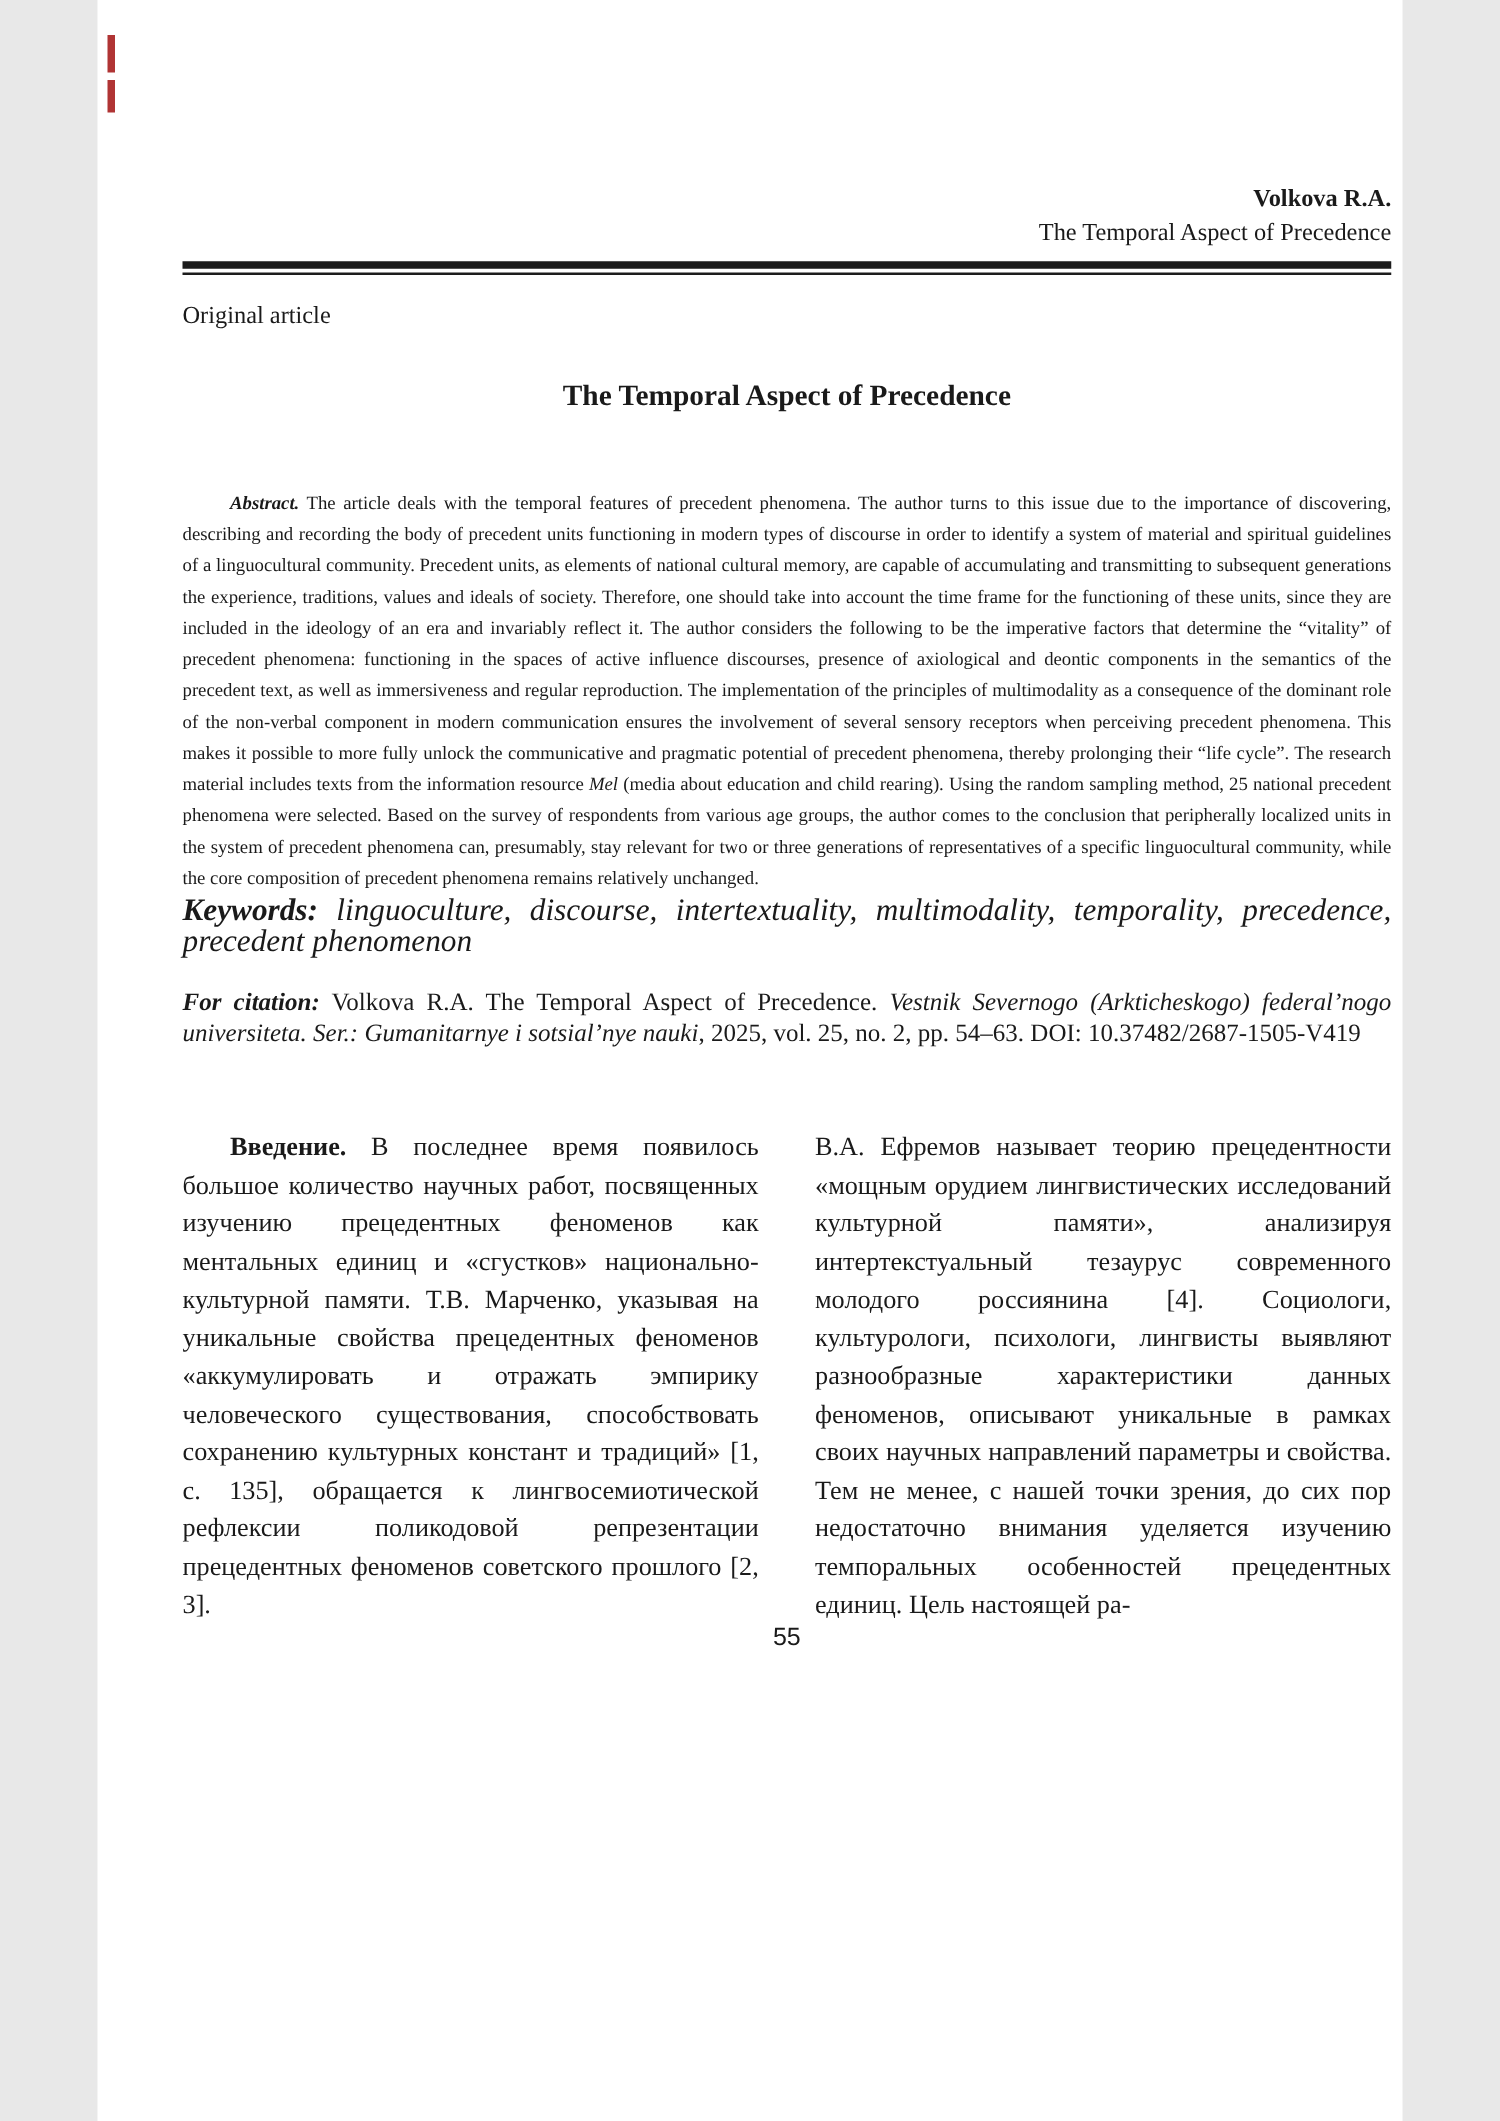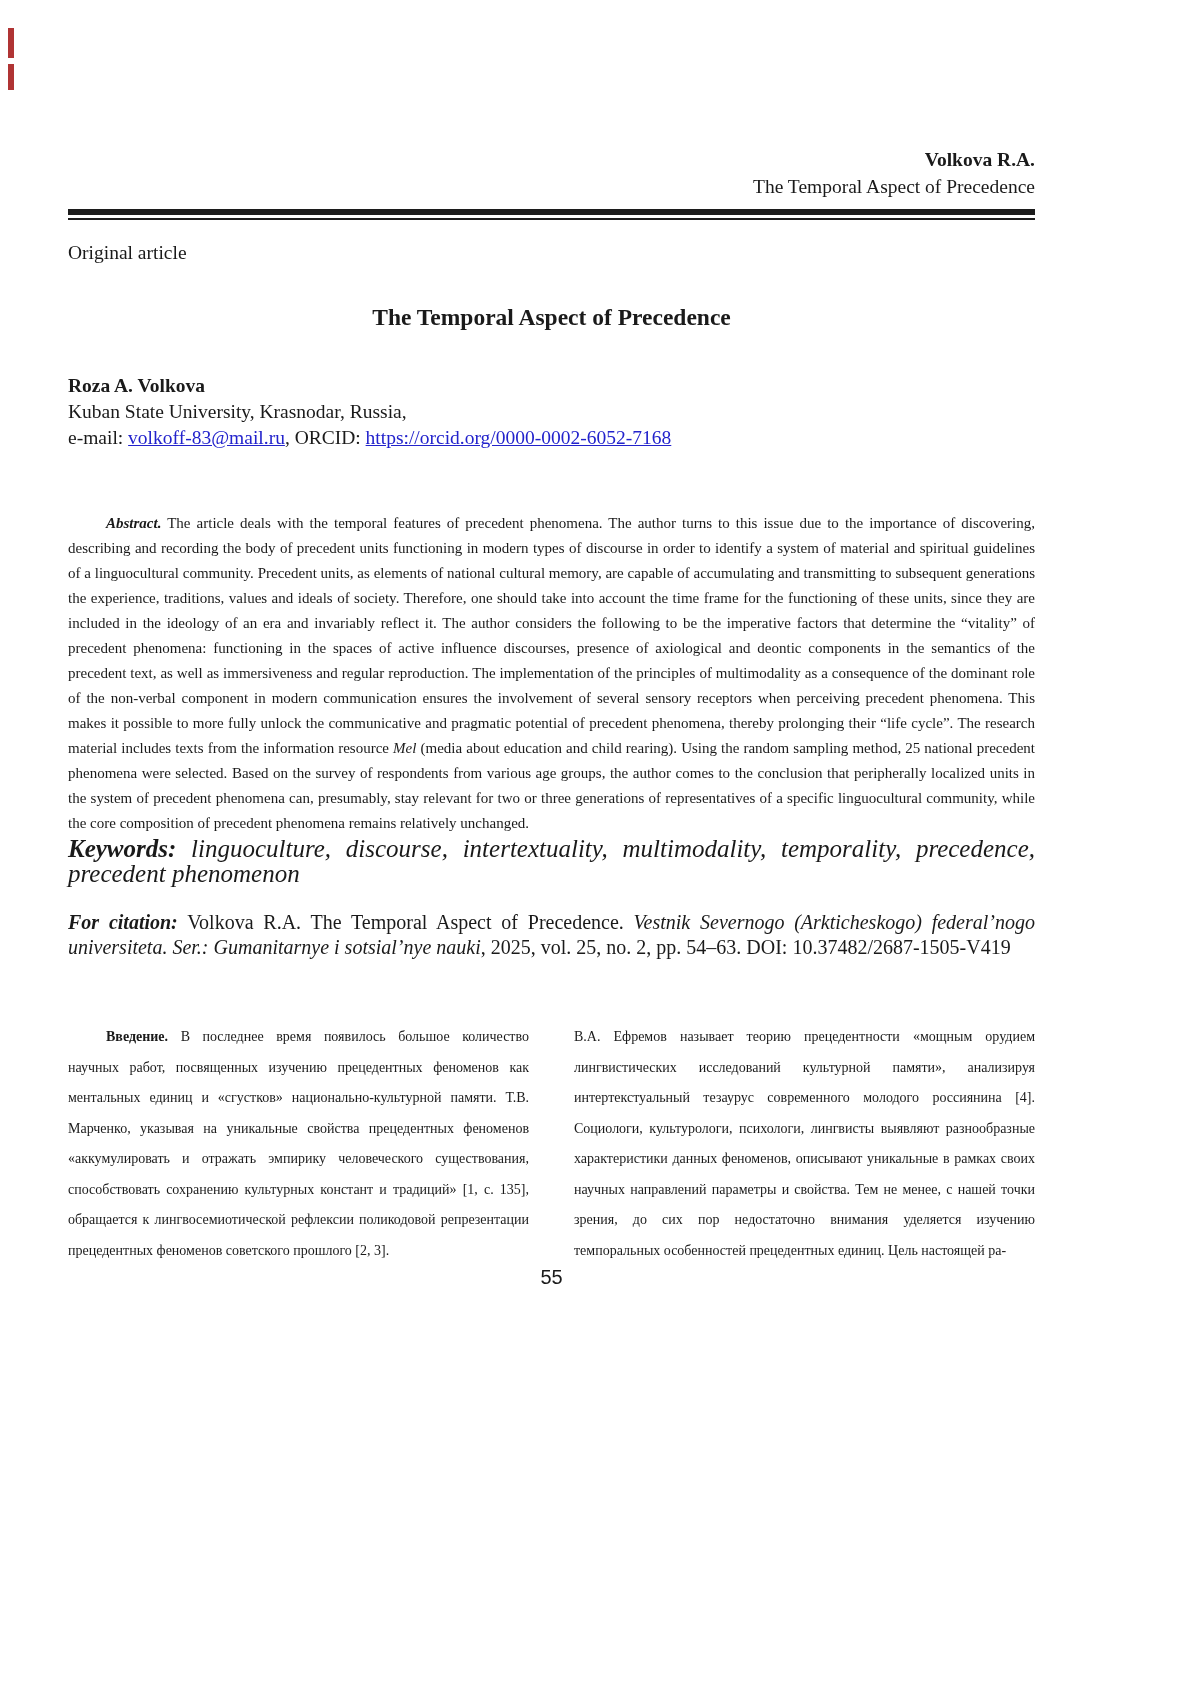--- a/index.html
+++ b/index.html
@@ -1,18 +1,18 @@
 <!DOCTYPE html>
 <html lang="en"><head>
 <meta charset="utf-8">
 <style>
   html,body{margin:0;padding:0;background:#e8e8e8;}
   .page{
     position:relative;
-    width:1200px;height:1697px;
+    width:1044px;height:1697px;
     margin:0 auto;
     background:#ffffff;
     font-family:"Liberation Serif", serif;
     color:#1a1a1a;
     overflow:hidden;
     box-sizing:border-box;
   }
   .content{
     position:absolute;
     left:68px;top:0;
@@ -69,21 +69,21 @@
   .citation{
     margin:24px 0 0 0;
     font-size:20px;
     line-height:25px;
     text-align:justify;
   }
   .columns{
     margin-top:62px;
     display:flex;
     gap:45px;
-    font-size:14px;
+    font-size:21px;
     line-height:30.5px;
     text-align:justify;
   }
   .col{width:461px;}
   .col p{margin:0;}
   .col-left p{text-indent:38px;}
   .intro-label{font-weight:bold;}
   .page-number{
     text-align:center;
     font-size:20px;
@@ -111,25 +111,20 @@
 
     <div class="header-rule">
       <div class="rule-thick"></div>
       <div class="rule-thin"></div>
     </div>
 
     <div class="article-type">Original article</div>
 
     <h1 class="article-title">The Temporal Aspect of Precedence</h1>
 
-    <div class="author-block">
-      <div class="author-name">Roza A. Volkova</div>
-      <div>Kuban State University, Krasnodar, Russia,</div>
-      <div><span>e-mail: </span><a class="link">volkoff-83@mail.ru</a><span>, ORCID: </span><a class="link">https://orcid.org/0000-0002-6052-7168</a></div>
-    </div>
 
     <p class="abstract"><span class="bi">Abstract.</span> <span>The article deals with the temporal features of precedent phenomena. The author turns to this issue due to the importance of discovering, describing and recording the body of precedent units functioning in modern types of discourse in order to identify a system of material and spiritual guidelines of a linguocultural community. Precedent units, as elements of national cultural memory, are capable of accumulating and transmitting to subsequent generations the experience, traditions, values and ideals of society. Therefore, one should take into account the time frame for the functioning of these units, since they are included in the ideology of an era and invariably reflect it. The author considers the following to be the imperative factors that determine the “vitality” of precedent phenomena: functioning in the spaces of active influence discourses, presence of axiological and deontic components in the semantics of the precedent text, as well as immersiveness and regular reproduction. The implementation of the principles of multimodality as a consequence of the dominant role of the non-verbal component in modern communication ensures the involvement of several sensory receptors when perceiving precedent phenomena. This makes it possible to more fully unlock the communicative and pragmatic potential of precedent phenomena, thereby prolonging their “life cycle”. The research material includes texts from the information resource </span><span class="it">Mel</span><span> (media about education and child rearing). Using the random sampling method, 25 national precedent phenomena were selected. Based on the survey of respondents from various age groups, the author comes to the conclusion that peripherally localized units in the system of precedent phenomena can, presumably, stay relevant for two or three generations of representatives of a specific linguocultural community, while the core composition of precedent phenomena remains relatively unchanged.</span></p>
 
     <p class="keywords"><span class="bi">Keywords:</span> <span class="it">linguoculture, discourse, intertextuality, multimodality, temporality, precedence, precedent phenomenon</span></p>
 
     <p class="citation"><span class="bi">For citation:</span> <span>Volkova R.A. The Temporal Aspect of Precedence. </span><span class="it">Vestnik Severnogo (Arkticheskogo) federal’nogo universiteta. Ser.: Gumanitarnye i sotsial’nye nauki</span><span>, 2025, vol. 25, no. 2, pp. 54–63. DOI: 10.37482/2687-1505-V419</span></p>
 
     <div class="columns">
       <div class="col col-left">
         <p><span class="intro-label">Введение.</span> <span>В последнее время появилось большое количество научных работ, посвященных изучению прецедентных феноменов как ментальных единиц и «сгустков» национально-культурной памяти. Т.В. Марченко, указывая на уникальные свойства прецедентных феноменов «аккумулировать и отражать эмпирику человеческого существования, способствовать сохранению культурных констант и традиций» [1, с. 135], обращается к лингвосемиотической рефлексии поликодовой репрезентации прецедентных феноменов советского прошлого [2, 3].</span></p>

